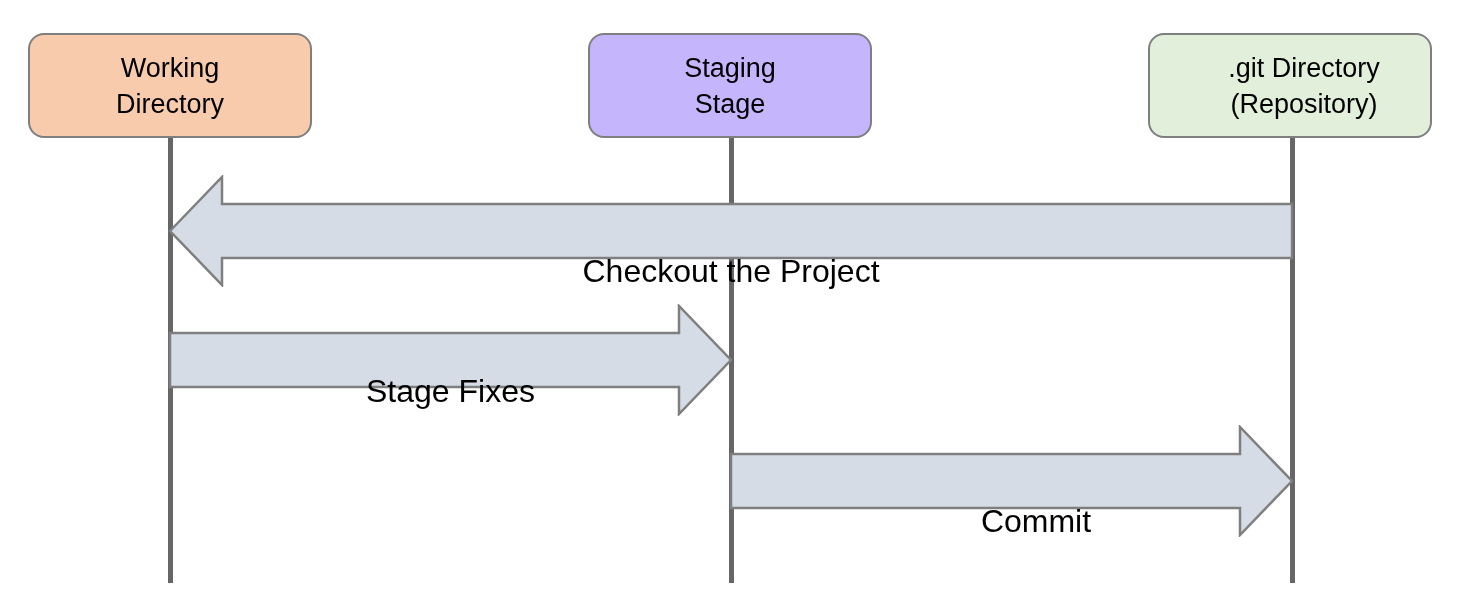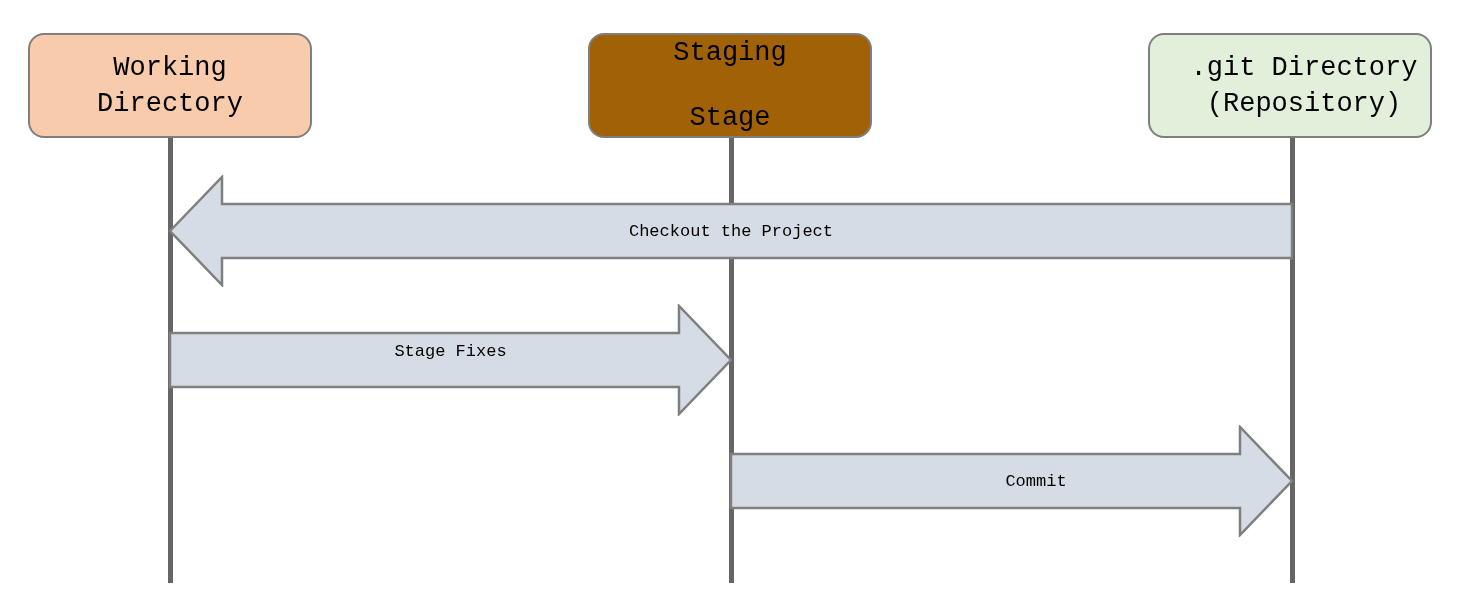--- a/index.html
+++ b/index.html
@@ -5,21 +5,21 @@
   html, body {
     margin: 0;
     padding: 0;
     background: #ffffff;
   }
   #stage {
     position: relative;
     width: 1459px;
     height: 615px;
     background: #ffffff;
-    font-family: Liberation Mono, monospace;
+    font-family: Liberation Sans, sans-serif;
     overflow: hidden;
   }
   .lifeline {
     position: absolute;
     top: 138px;
     width: 5px;
     height: 445px;
   }
   .actor-box {
     position: absolute;
@@ -43,40 +43,41 @@
   .arrow-svg {
     position: absolute;
     display: block;
   }
   .arrow-label {
     position: absolute;
     height: 54px;
     display: flex;
     align-items: center;
     justify-content: center;
-    font-size: 17px;
+    font-size: 32px;
     color: #000000;
     white-space: nowrap;
     pointer-events: none;
+    margin-top: 40px;
   }
 </style>
 </head>
 <body>
 
 <div id="stage">
 
   <div class="lifeline" style="left: 168px; background-color: rgb(102, 102, 102);"></div>
   <div class="lifeline" style="left: 729px; background-color: rgb(102, 102, 102);"></div>
   <div class="lifeline" style="left: 1290px; background-color: rgb(102, 102, 102);"></div>
 
   <div class="actor-box" style="left: 28px; background-color: rgb(248, 203, 173);">
     <span class="label-line">Working</span>
     <span class="label-line">Directory</span>
   </div>
-  <div class="actor-box" style="left: 588px; background-color: #a16207; justify-content: space-between;">
+  <div class="actor-box" style="left: 588px; background-color: #c4b5fd;">
     <span class="label-line">Staging</span>
     <span class="label-line">Stage</span>
   </div>
   <div class="actor-box" style="left: 1148px; background-color: rgb(226, 239, 218); padding-left: 28px;">
     <span class="label-line">.git Directory</span>
     <span class="label-line">(Repository)</span>
   </div>
 
   <svg class="arrow-svg" style="left:168px; top:175px;" width="1126" height="112" viewBox="0 0 1126 112">
     <polygon points="2,56 54,2 54,29 1124,29 1124,83 54,83 54,110" stroke-width="2.5" fill="#D6DCE5" stroke="#7F7F7F"></polygon>

